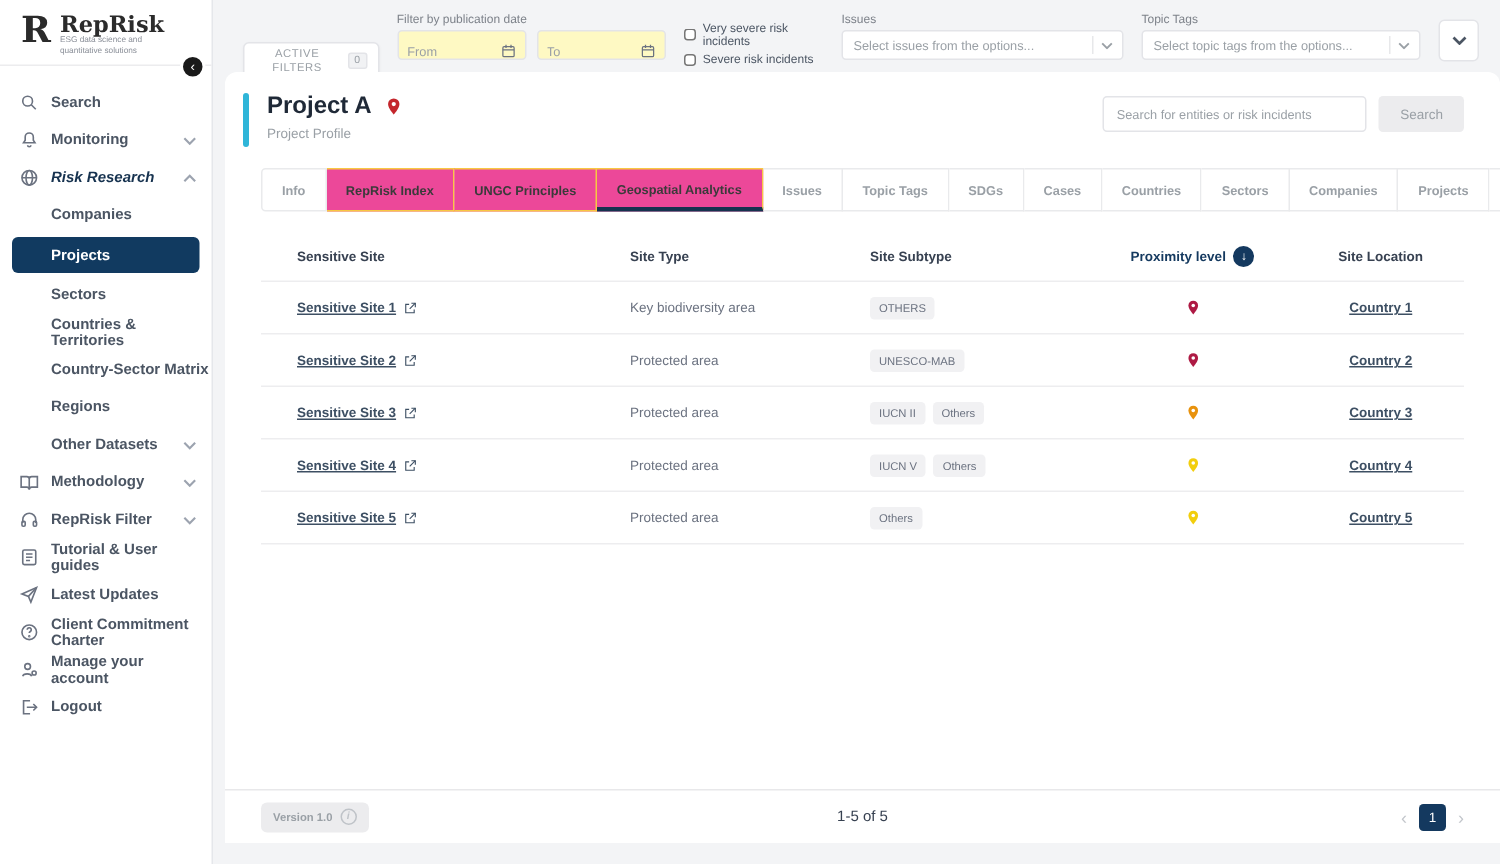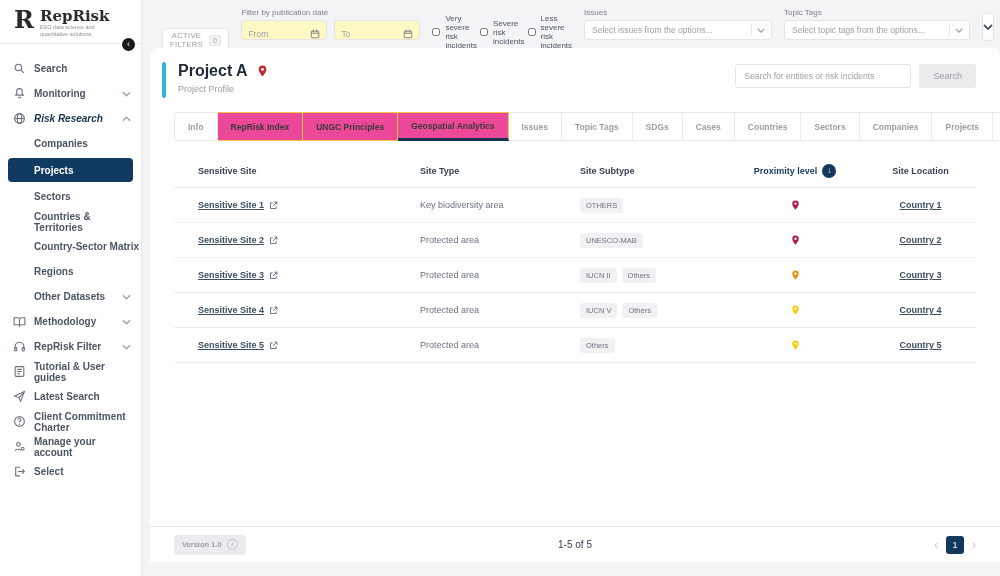--- a/index.html
+++ b/index.html
@@ -58,21 +58,21 @@
   .filter-group { display:flex; flex-direction:column; }
   .filter-label { font-size:8px; color:#7d828a; margin-bottom:3px; }
   .date-row { display:flex; gap:7px; }
   .date-input {
     width:86px; height:20px; background:#fef9c3; border:1px solid #e3e4e8; border-radius:3px;
     display:flex; align-items:flex-end; padding:0 6px; gap:4px;
   }
   .date-input input { border:none; outline:none; width:100%; font-size:8.5px; color:#374151; font-family:"Liberation Sans",sans-serif; background:transparent; }
   .date-input input::placeholder { color:#9aa0a6; }
   .cal-icon { width:10px; height:10px; color:#6b7280; flex:none; }
-  .severity-col { display:flex; flex-direction:row; gap:3px; padding-top:6px; }
+  .severity-col { display:flex; flex-direction:column; gap:3px; padding-top:6px; }
   .sev-row { display:flex; align-items:center; gap:5px; font-size:8px; color:#4b5563; }
   .sev-row input { width:8px; height:8px; margin:0; accent-color:#fff; }
   .select-box {
     height:20px; background:#fff; border:1px solid #e3e4e8; border-radius:3px;
     display:flex; align-items:center; padding:0 0 0 7px; cursor:pointer;
   }
   .select-box .ph { font-size:8.5px; color:#9aa0a6; flex:1; white-space:nowrap; overflow:hidden; }
   .select-box .sb-div { width:1px; height:12px; background:#e7e8ea; margin:0 5px; }
   .select-box .chev { width:8px; height:5px; color:#9aa0a6; margin-right:6px; }
   .issues-box { width:188px; }
@@ -263,21 +263,21 @@
           <rect x="4" y="3" width="16" height="18" rx="2"></rect>
           <path d="M8 8h8M8 12h8M8 16h5"></path>
         </svg>
       <span class="ni-label">Tutorial &amp; User guides</span>
     </div>
     <div class="nav-item">
       <svg class="ni-icon" viewBox="0 0 24 24" fill="none" stroke="currentColor" stroke-width="2">
           <path d="M3 11l18-8-7 18-3-7z"></path>
           <path d="M11 14l10-11"></path>
         </svg>
-      <span class="ni-label">Latest Search</span>
+      <span class="ni-label">Latest Updates</span>
     </div>
     <div class="nav-item">
       <svg class="ni-icon" viewBox="0 0 24 24" fill="none" stroke="currentColor" stroke-width="2">
           <circle cx="12" cy="12" r="9"></circle>
           <path d="M9.5 9a2.5 2.5 0 1 1 3.8 2.1c-.8.5-1.3 1-1.3 1.9"></path>
           <circle cx="12" cy="17" r="0.5" fill="currentColor"></circle>
         </svg>
       <span class="ni-label">Client Commitment Charter</span>
     </div>
     <div class="nav-item">
@@ -287,21 +287,21 @@
           <circle cx="18" cy="16" r="2.5"></circle>
         </svg>
       <span class="ni-label">Manage your account</span>
     </div>
     <div class="nav-item">
       <svg class="ni-icon" viewBox="0 0 24 24" fill="none" stroke="currentColor" stroke-width="2">
           <path d="M13 4H5v16h8"></path>
           <path d="M17 8l4 4-4 4"></path>
           <path d="M9 12h12"></path>
         </svg>
-      <span class="ni-label">Select</span>
+      <span class="ni-label">Logout</span>
     </div>
   </nav>
 </aside>
 
 <button class="collapse-fab">
     <span>‹</span>
   </button>
 
 <div class="topbar">
   <button class="af-btn">

